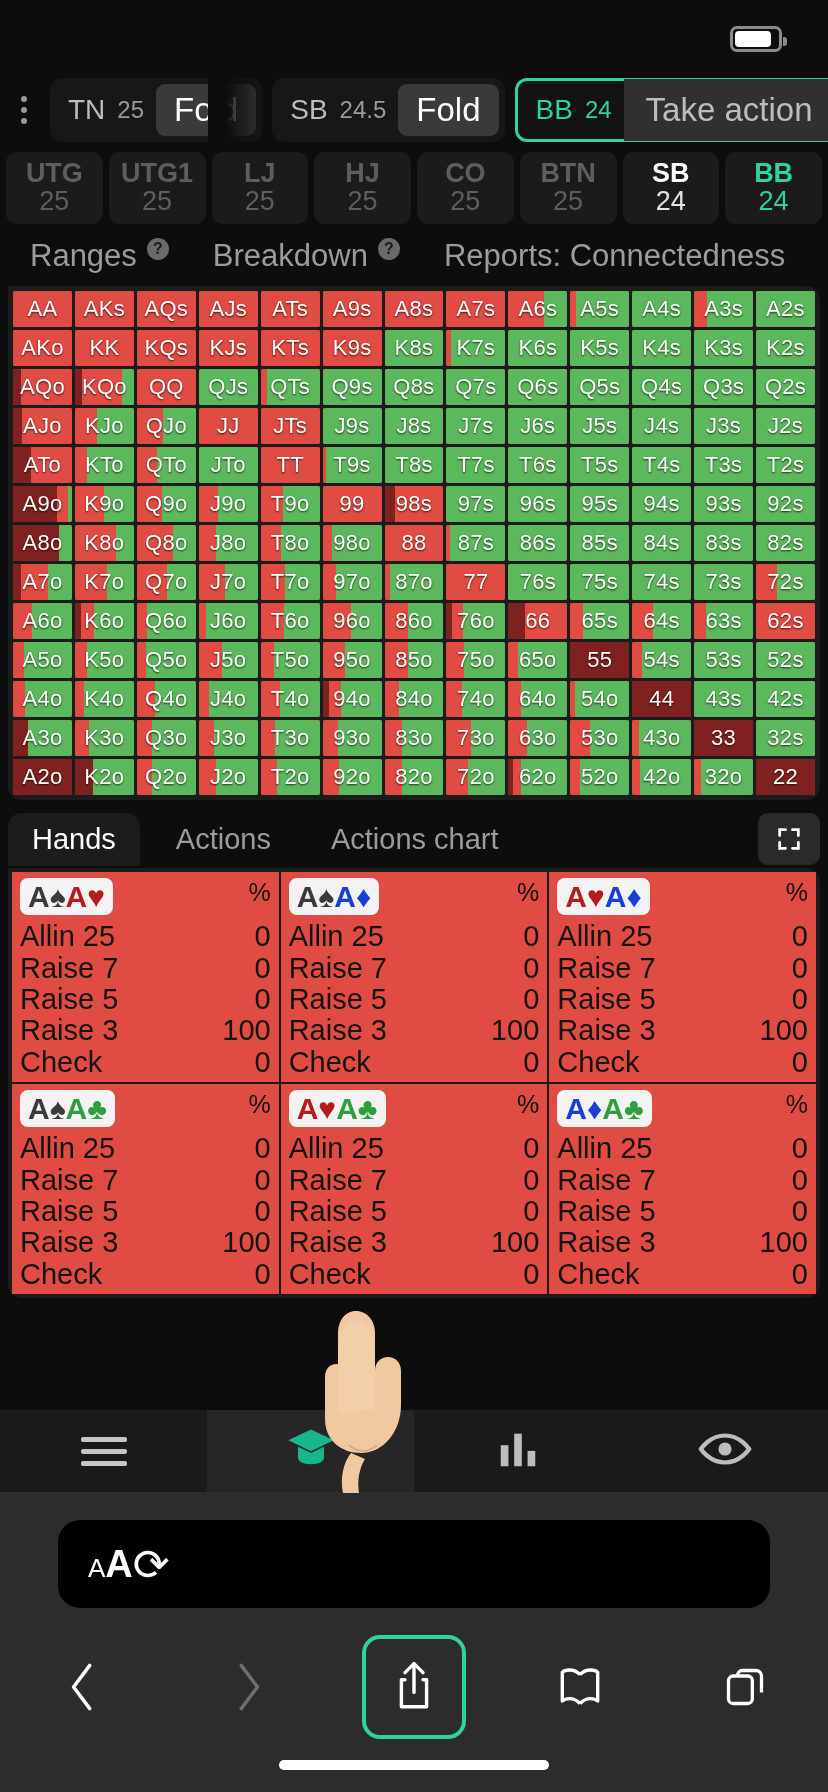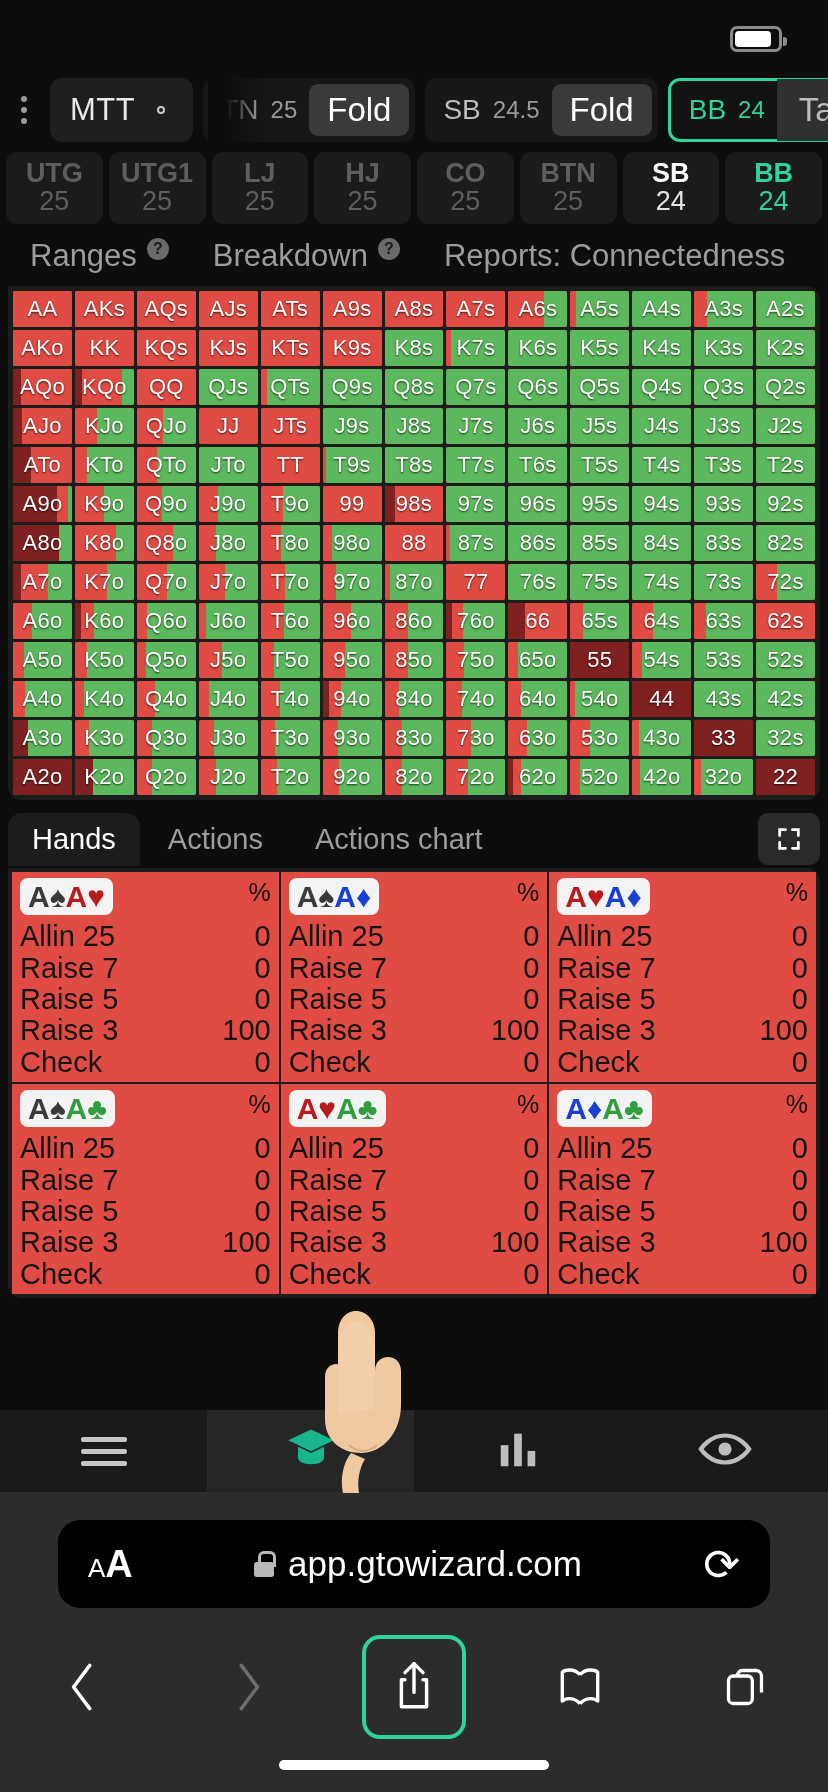--- a/index.html
+++ b/index.html
@@ -69,21 +69,21 @@
   .matrix { background:#1c1c1c; border-radius:0 14px 14px 14px; margin:0 8px; padding:5px;
             display:grid; grid-template-columns:repeat(13,1fr); gap:3px; }
   .cell { position:relative; height:36px; display:flex; align-items:center; justify-content:center;
           overflow:hidden; border-radius:2px; background:#e04b43; }
   .cell .bars { position:absolute; inset:0; display:flex; }
   .cell .bars i { display:block; height:100%; }
   .cell span { position:relative; font-size:22px; color:#fff;
                text-shadow:0 1px 2px rgba(0,0,0,.75); letter-spacing:.3px; }
 
   
-  .htabs { display:flex; align-items:center; height:58px; margin:10px 8px 0; gap:4px; }
+  .htabs { display:flex; align-items:center; height:58px; margin:10px 8px 0; gap:12px; }
   .htab { font-size:29px; color:#9c9c9c; padding:10px 24px; white-space:nowrap; }
   .htab.sel { background:#1c1c1c; color:#fff; border-radius:14px 14px 0 0; }
   .expand { margin-left:auto; background:#2a2a2a; border-radius:10px; width:62px;height:52px;
             display:flex;align-items:center;justify-content:center;}
   .expand svg{width:28px;height:28px;}
 
   
   .cards { margin:0 8px; background:#1c1c1c; border-radius:0 14px 14px 14px; padding:4px;
            display:grid; grid-template-columns:repeat(3,1fr); gap:2px; }
   .hcard { background:#e04b43; position:relative; height:210px; padding:6px 8px 4px;
@@ -140,27 +140,20 @@
 </div>
 
 <div class="app">
 
   <div class="actionrow">
     <div class="kebab">
         <span></span>
         <span></span>
         <span></span>
       </div>
-    <div class="pill">
-      <div class="ttl">MTT</div>
-      <svg class="gear" viewBox="0 0 24 24" fill="#c9c9c9">
-        <path d="M12 8a4 4 0 100 8 4 4 0 000-8zm0 6a2 2 0 110-4 2 2 0 010 4z"></path>
-        <path d="M19.4 13l1.5-1.1-1.6-2.8-1.8.6a6.9 6.9 0 00-1.7-1l-.3-1.9h-3.2l-.3 1.9c-.6.2-1.2.6-1.7 1l-1.8-.6L6.9 12 8.4 13c0 .3-.1.6-.1 1s0 .7.1 1L6.9 16l1.6 2.8 1.8-.6c.5.4 1.1.8 1.7 1l.3 1.9h3.2l.3-1.9c.6-.2 1.2-.6 1.7-1l1.8.6 1.6-2.8-1.5-1.1c0-.3.1-.6.1-1s0-.7-.1-1z" opacity=".0"></path>
-      </svg>
-    </div>
     <div id="seats" style="display:flex; gap:10px; flex:0 0 auto;">
         <div class="seat">
           <span class="nm">TN</span>
           <span class="amt">25</span>
           <span class="act">Fold</span>
         </div>
         <div class="seat">
           <span class="nm">SB</span>
           <span class="amt">24.5</span>
           <span class="act">Fold</span>
@@ -1564,24 +1557,20 @@
             <path d="M1.5 9S6 2 14 2s12.5 7 12.5 7S22 16 14 16 1.5 9 1.5 9z"></path>
             <circle cx="14" cy="9" r="3.4" fill="#bdbdbd" stroke="none"></circle>
           </svg></span>
       </div>
     </div>
 </div>
 
 <div class="safari">
   <div class="urlbar">
     <div class="aA"><span style="font-size:26px">A</span><b>A</b></div>
-    <div class="urltxt">
-      <span class="lock"></span>
-      <span>app.gtowizard.com</span>
-    </div>
     <div class="reload">⟳</div>
   </div>
   <div class="sftools">
     <div class="sfbtn">
       <svg width="34" height="54" viewBox="0 0 24 40" fill="none" stroke="#fff" stroke-width="2.6" stroke-linecap="round" stroke-linejoin="round">
           <polyline points="17,4 5,20 17,36"></polyline>
         </svg>
     </div>
     <div class="sfbtn">
       <svg width="34" height="54" viewBox="0 0 24 40" fill="none" stroke="#6e6e6e" stroke-width="2.6" stroke-linecap="round" stroke-linejoin="round">

